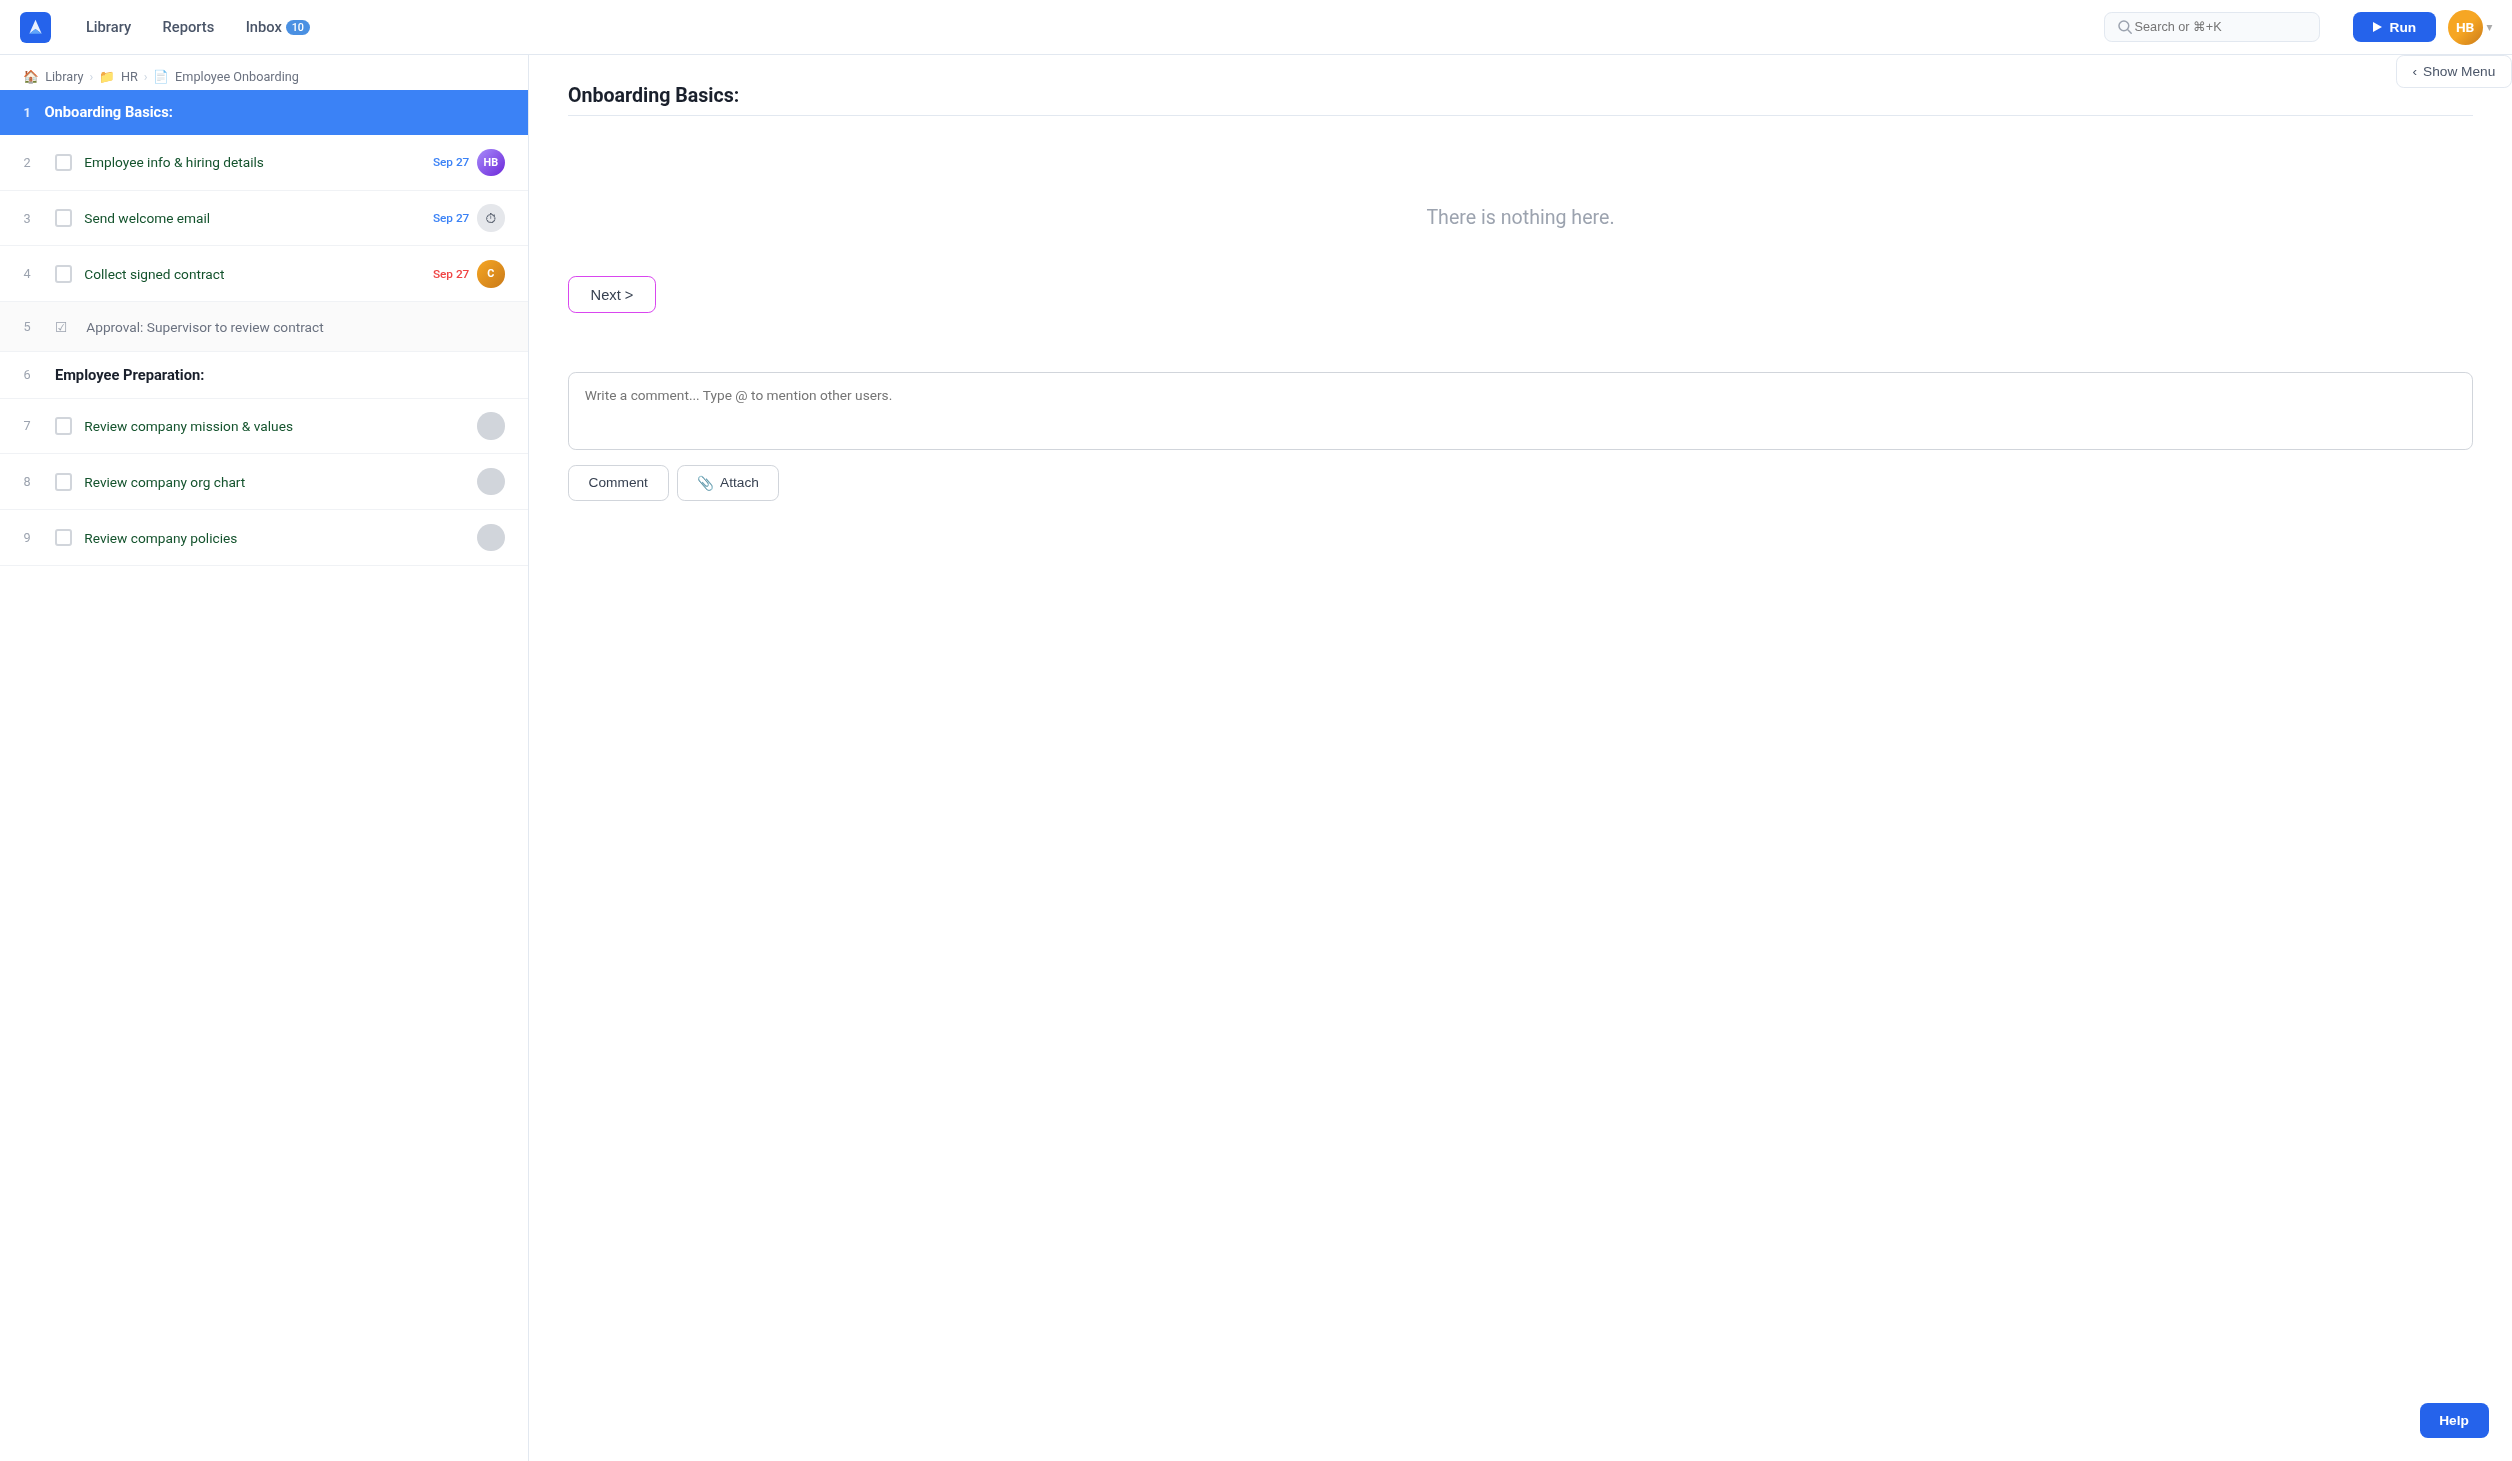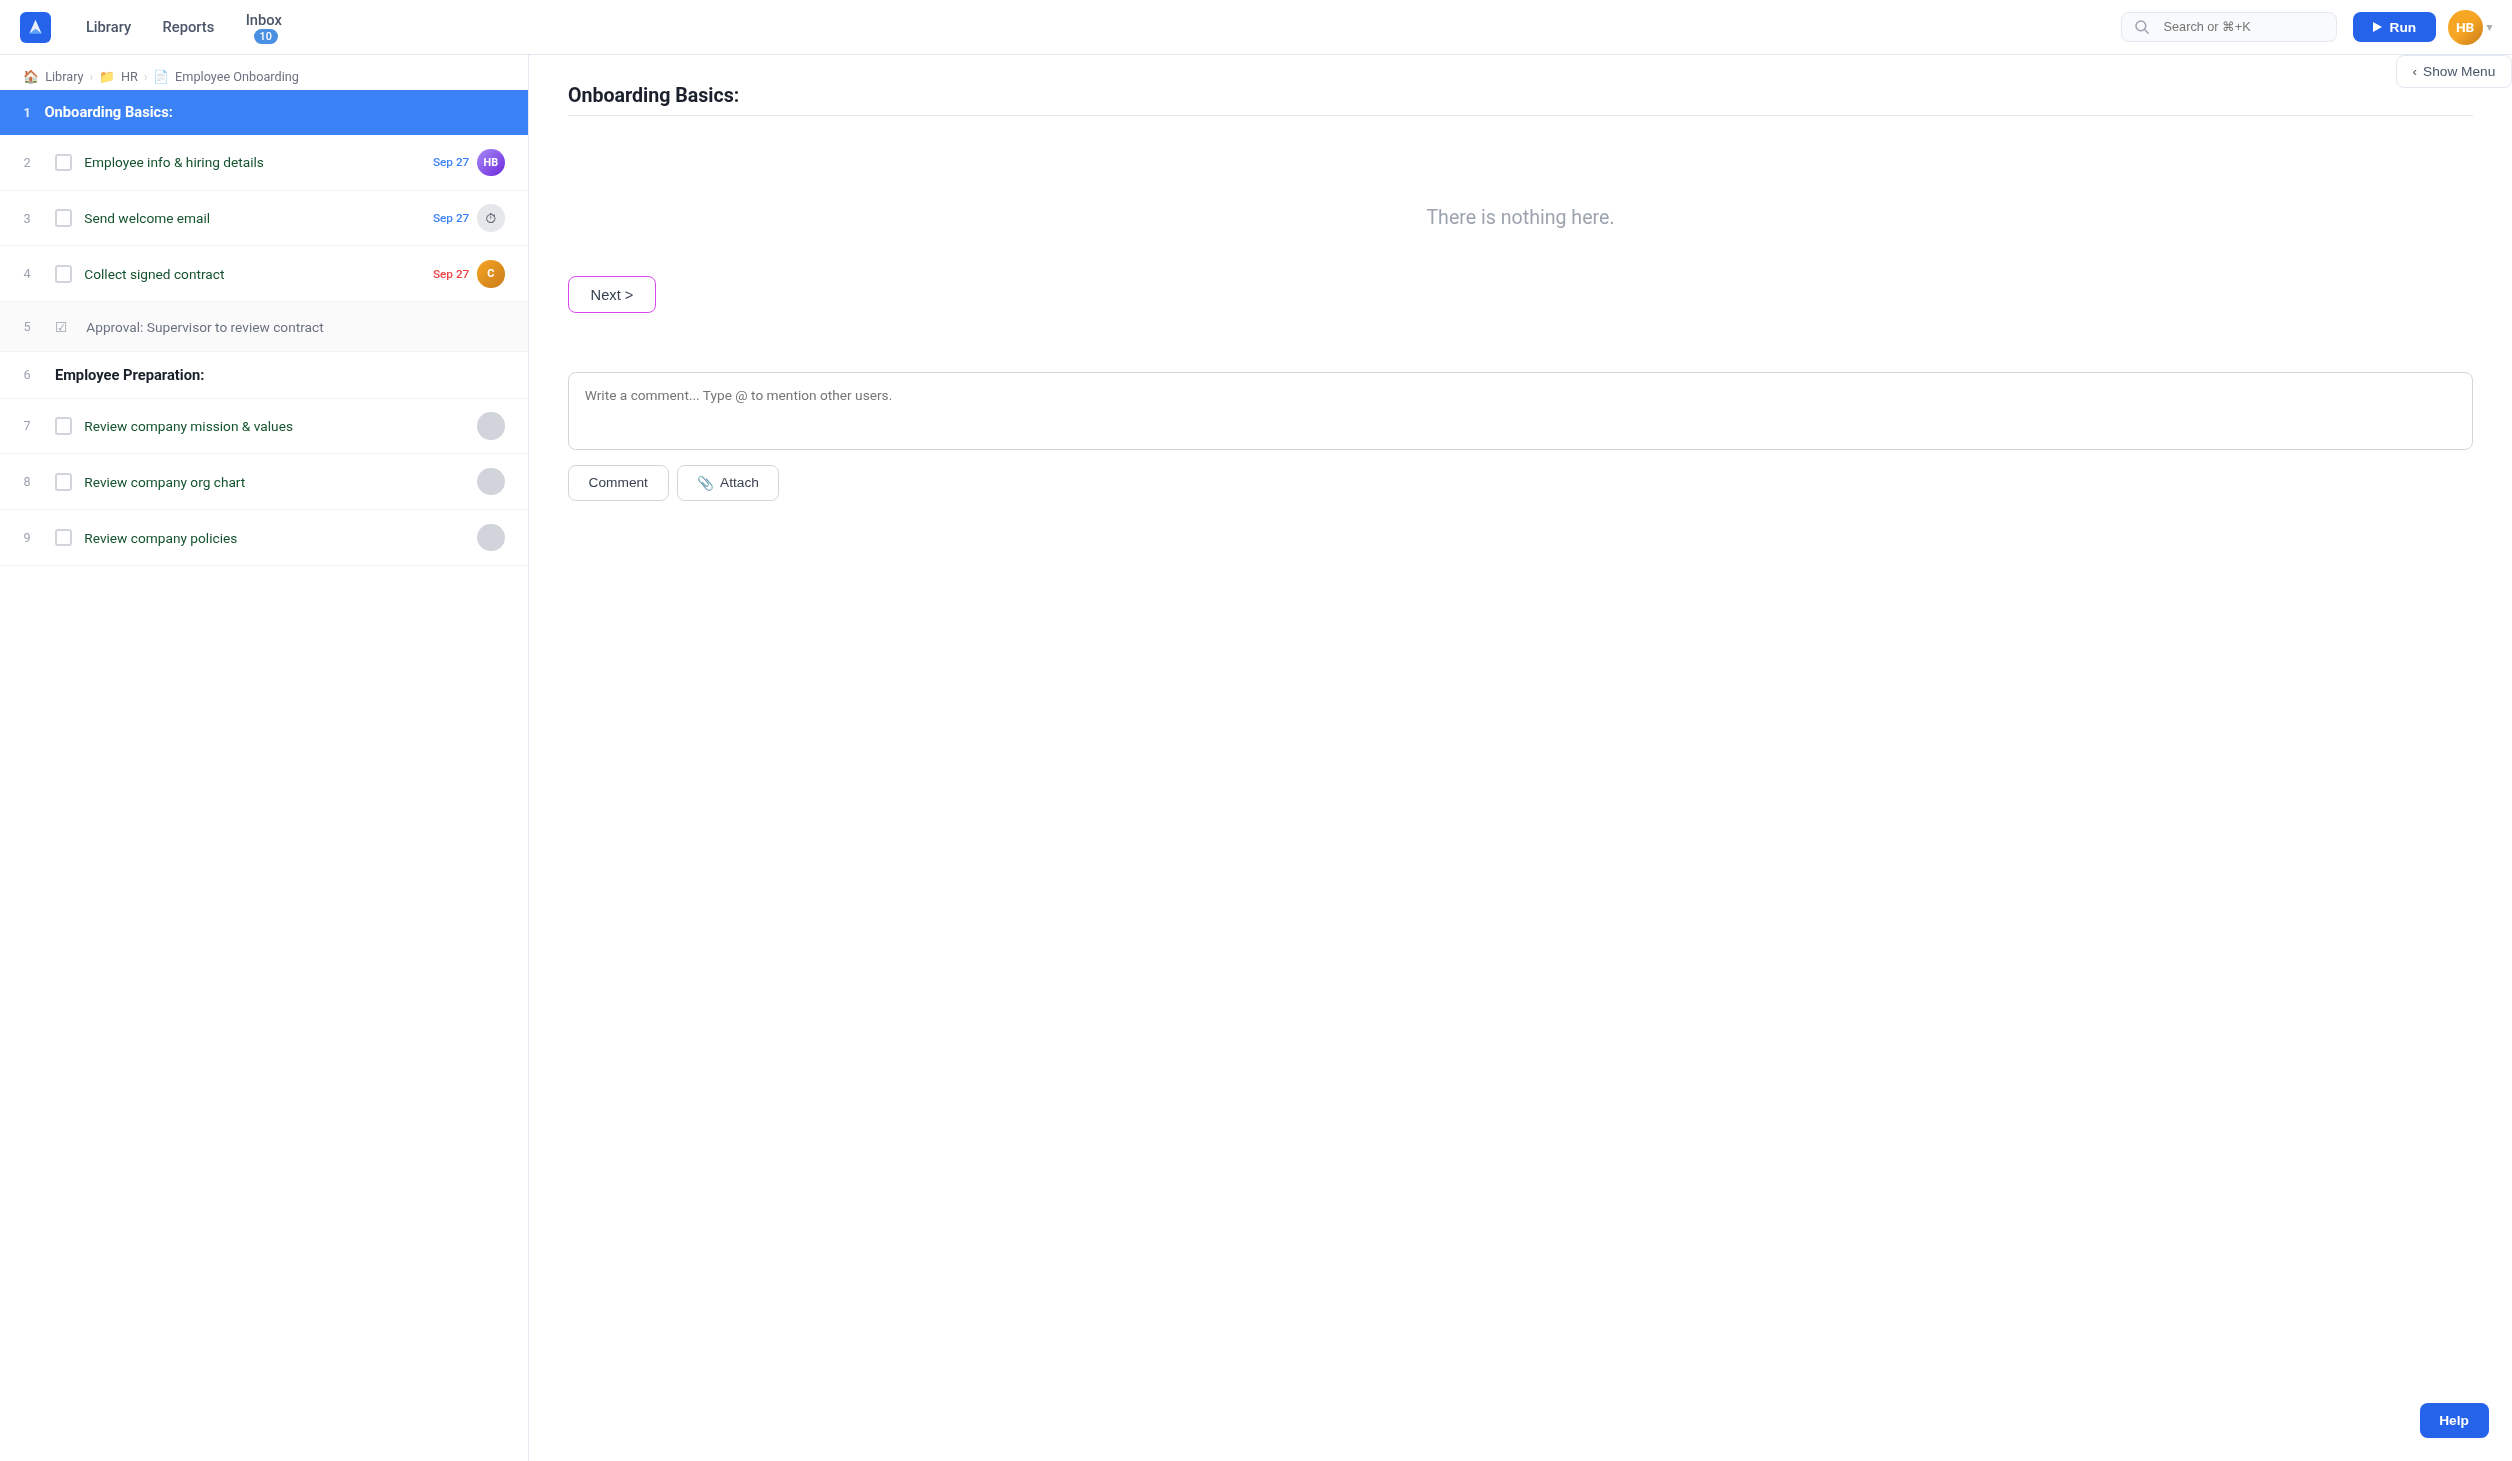--- a/index.html
+++ b/index.html
@@ -18,22 +18,22 @@
       font-size: 14.7px; color: #4a5568; font-weight: 500;
       data-interactable: true;
     }
     .nav-badge {
       background: #4a90e2; color: #fff; border-radius: 9.8px;
       padding: 1px 5.9px; font-size: 10.8px; margin-left: 3.9px;
     }
     .nav-spacer { flex: 1; }
     .nav-search {
       display: flex; align-items: center; border: 1px solid #e2e8f0;
-      border-radius: 7.8px; padding: 5.9px 11.8px; gap: 14px; background: #f8fafc;
-      width: 216px; margin-right: 16px;
+      border-radius: 7.8px; padding: 5.9px 11.8px; gap: 2px; background: #f8fafc;
+      width: 216px; margin-right: 33px;
     }
     .nav-search input {
       border: none; background: transparent; outline: none;
       font-size: 12.7px; color: #4a5568; width: 100%;
     }
     .run-btn {
       background: #2563eb; color: #fff; border: none;
       border-radius: 7.8px; padding: 7.8px 19.6px; font-size: 13.7px;
       font-weight: 600; cursor: pointer; display: flex; align-items: center; gap: 5.9px;
       margin-right: 11.8px;
@@ -185,21 +185,21 @@
 
   <svg class="nav-logo" data-interactable="true" viewBox="0 0 40 40" fill="none" xmlns="http://www.w3.org/2000/svg">
     <rect width="40" height="40" rx="8" fill="#2563eb"></rect>
     <polygon points="12,28 20,10 28,28 20,22" fill="#fff" opacity="0.9"></polygon>
     <polygon points="12,28 20,22 28,28" fill="#60a5fa"></polygon>
   </svg>
 
   <div class="nav-links" data-interactable="false">
     <div class="nav-link" data-interactable="true">Library</div>
     <div class="nav-link" data-interactable="true">Reports</div>
-    <div class="nav-link" data-interactable="true" style="display:flex;align-items:center;flex-direction:column;">
+    <div class="nav-link" data-interactable="true" style="display:flex;align-items:center;">
       <span data-interactable="false">Inbox</span>
       <span class="nav-badge" data-interactable="false">10</span>
     </div>
   </div>
 
   <div class="nav-spacer"></div>
 
   <div class="nav-search" data-interactable="true">
     <svg class="search-icon-svg" data-interactable="false" viewBox="0 0 16 16" fill="none" xmlns="http://www.w3.org/2000/svg">
       <circle cx="7" cy="7" r="5" stroke="#9ca3af" stroke-width="1.5"></circle>

